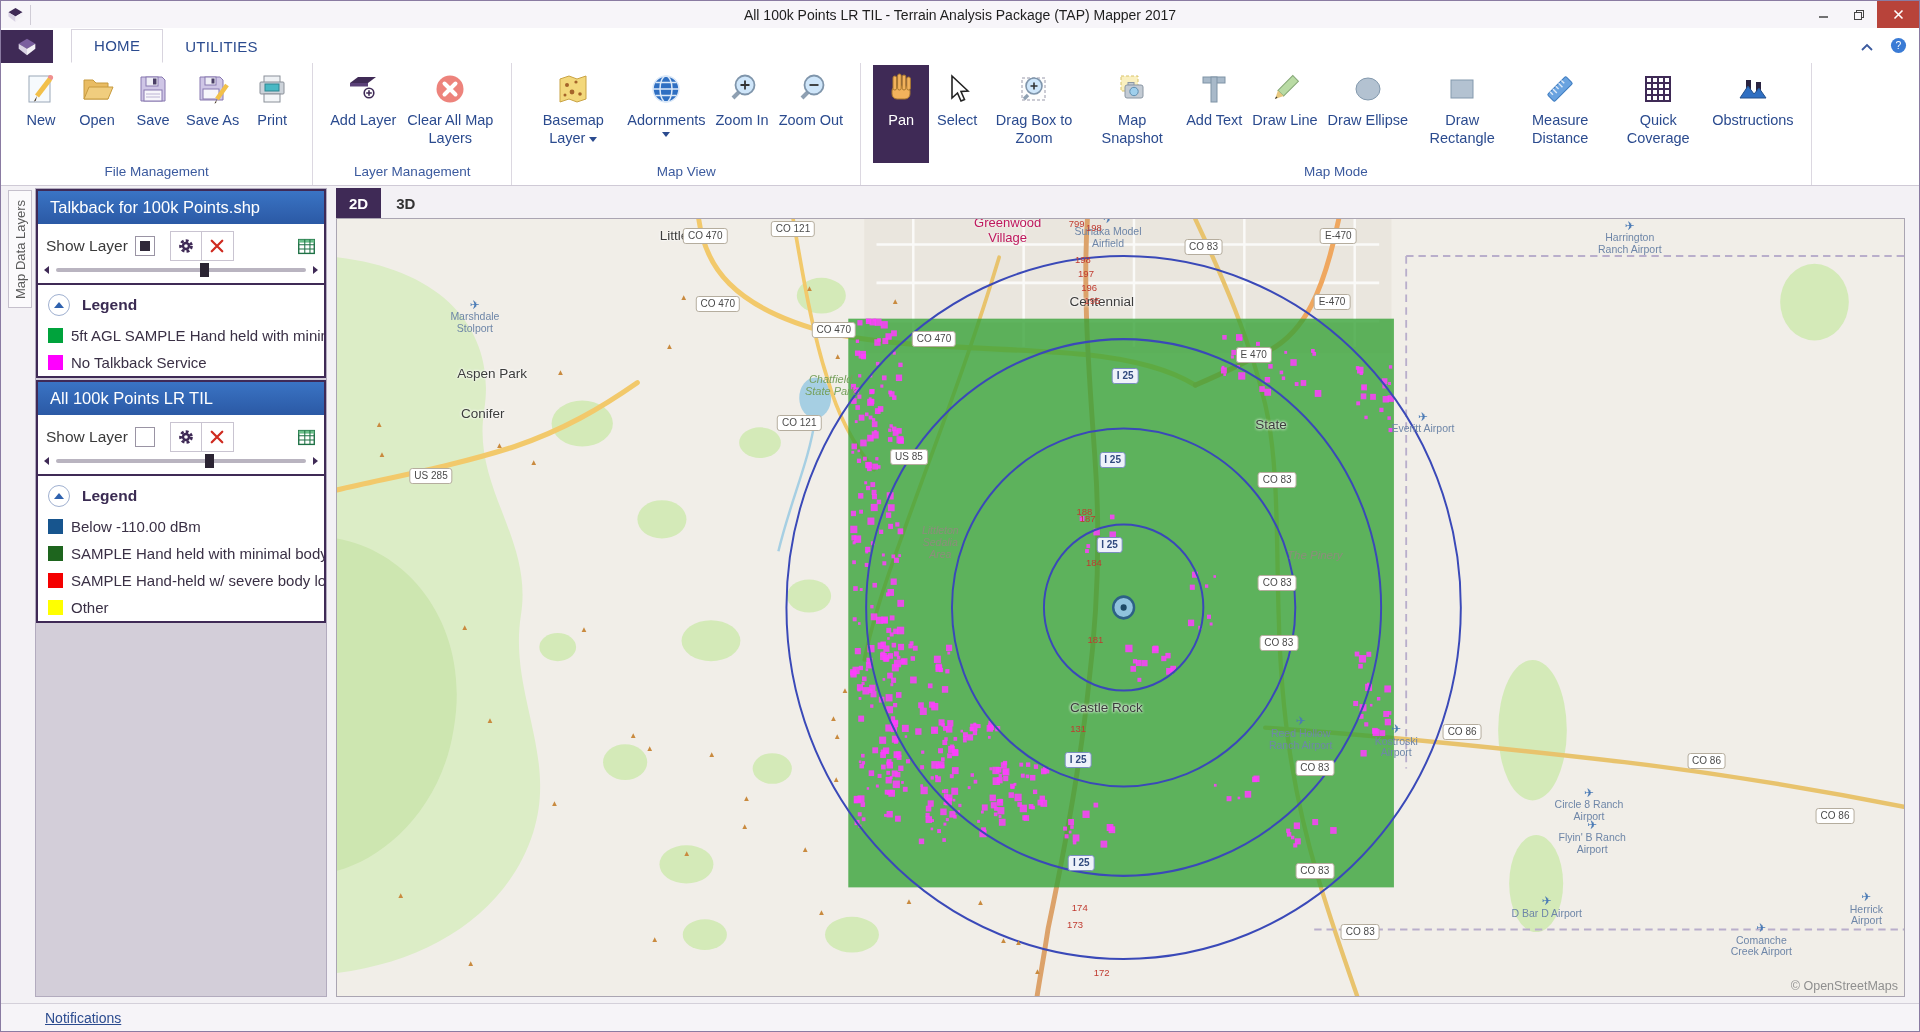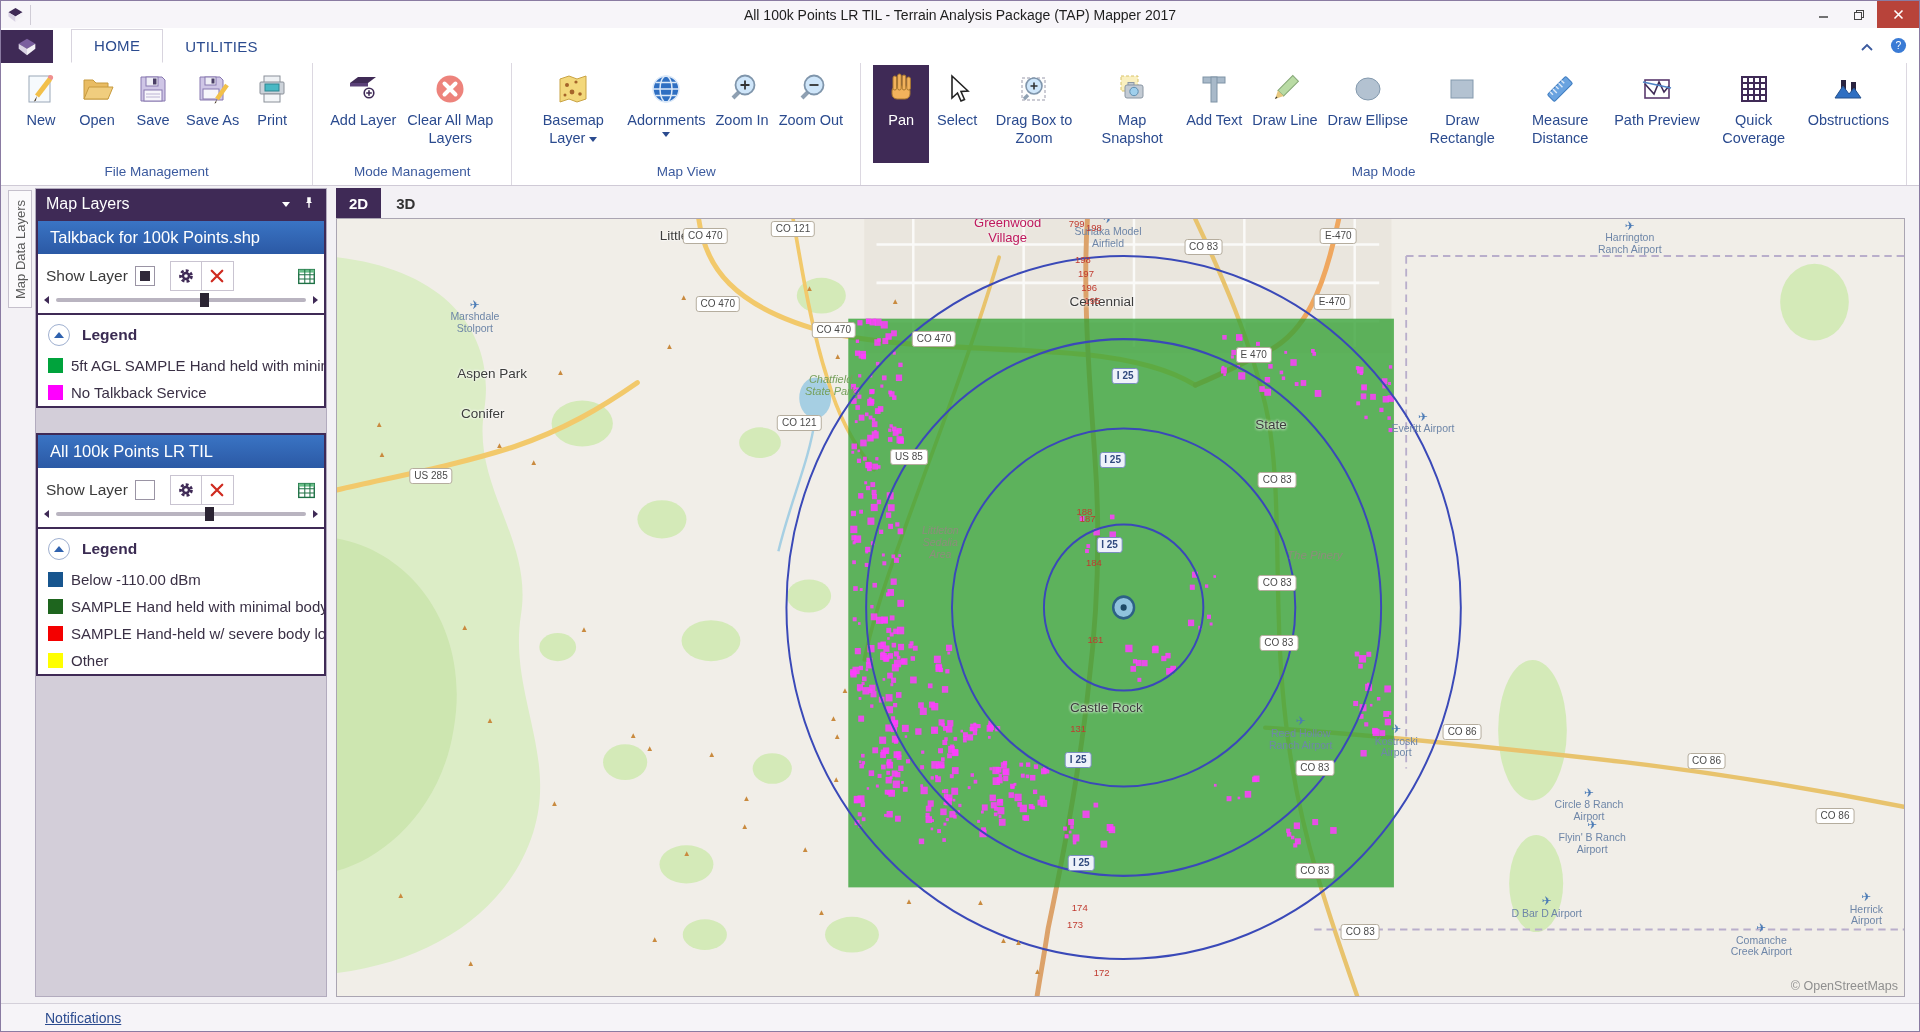--- a/index.html
+++ b/index.html
@@ -49,21 +49,21 @@
 .cbx-inner{width:10px;height:10px;background:#2f2838}
 .btn-pair{display:flex;margin-left:8px}
 .mini-btn{width:32px;height:30px;border:1px solid #c9c4d1;display:flex;align-items:center;justify-content:center;background:#fff}
 .mini-btn+.mini-btn{border-left:none}
 .table-btn{margin-left:auto;display:flex;align-items:center}
 .slider-row{display:flex;align-items:center;height:18px;padding:0 6px 8px;background:#fff}
 .sl-left{width:0;height:0;border-top:4px solid transparent;border-bottom:4px solid transparent;border-right:5px solid #3f2a56}
 .sl-right{width:0;height:0;border-top:4px solid transparent;border-bottom:4px solid transparent;border-left:5px solid #3f2a56}
 .sl-track{flex:1;height:4px;background:#b9b4c0;position:relative;margin:0 7px;border-radius:2px}
 .sl-thumb{position:absolute;top:-5px;width:9px;height:14px;background:#2b2433}
-.legend-box{border:2px solid #3f2a56;border-top:none;background:#fff;margin-bottom:25px}
+.legend-box{border:2px solid #3f2a56;border-top:none;background:#fff;margin-bottom:2px}
 .legend-head{display:flex;align-items:center;gap:12px;padding:9px 10px 6px}
 .lg-circle{width:22px;height:22px;border:1.5px solid #9fb0d0;border-radius:50%;display:flex;align-items:center;justify-content:center}
 .tri-up{width:0;height:0;border-left:5px solid transparent;border-right:5px solid transparent;border-bottom:6px solid #2f62ae}
 .legend-title{font-size:15.5px;font-weight:bold;color:#3a2b52}
 .legend-item{display:flex;align-items:center;gap:8px;padding:5px 10px;white-space:nowrap;overflow:hidden}
 .swatch{width:15px;height:15px;flex:0 0 auto}
 .legend-label{font-size:15px;color:#3a3045;white-space:nowrap}
 
 .map-col{flex:1;display:flex;flex-direction:column;min-width:0;padding:2px 14px 0 9px}
 .map-tabs{height:30px;display:flex;align-items:stretch;gap:2px;flex:0 0 auto}
@@ -241,21 +241,21 @@
               <span class="ic">
                 <svg viewBox="0 0 34 34">
                   <circle cx="17" cy="17" r="13.5" fill="#ed837c"></circle>
                   <path d="M11.5 11.5 L22.5 22.5 M22.5 11.5 L11.5 22.5" stroke="#fff" stroke-width="4" stroke-linecap="round"></path>
                 </svg>
               </span>
             </div>
             <div class="rlbl"><span>Clear All Map Layers</span></div>
           </div>
         </div>
-        <div class="rgroup-label">Mode Management</div>
+        <div class="rgroup-label">Layer Management</div>
       </div>
       <div class="rgroup">
         <div class="rgroup-buttons">
           <div class="rbtn">
             <div class="ric">
               <span class="ic">
                 <svg viewBox="0 0 34 34">
                   <path d="M4 7 l9 -3 8 3 9 -3 v23 l-9 3 -8 -3 -9 3 z" fill="#f3d87b" stroke="#c9a344"></path>
                   <circle cx="11" cy="13" r="2" fill="#a5642a"></circle>
                   <circle cx="20" cy="10" r="1.6" fill="#a5642a"></circle>
@@ -420,32 +420,20 @@
                   </g>
                 </svg>
               </span>
             </div>
             <div class="rlbl"><span>Measure Distance</span></div>
           </div>
           <div class="rbtn">
             <div class="ric">
               <span class="ic">
                 <svg viewBox="0 0 34 34">
-                  <rect x="5" y="8" width="24" height="18" fill="#fff" stroke="#5a3a6e" stroke-width="1.6"></rect>
-                  <path d="M5 12 L14 22 L19 10 L24 20 L29 14" fill="none" stroke="#3f2a56" stroke-width="1.6"></path>
-                  <path d="M3 10 L31 16" stroke="#4f83c4" stroke-width="1.6"></path>
-                </svg>
-              </span>
-            </div>
-            <div class="rlbl"><span>Path Preview</span></div>
-          </div>
-          <div class="rbtn">
-            <div class="ric">
-              <span class="ic">
-                <svg viewBox="0 0 34 34">
                   <g stroke="#3f2a56" stroke-width="2" fill="none">
                     <rect x="5" y="5" width="24" height="24"></rect>
                     <path d="M11 5 v24 M17 5 v24 M23 5 v24 M5 11 h24 M5 17 h24 M5 23 h24"></path>
                   </g>
                 </svg>
               </span>
             </div>
             <div class="rlbl"><span>Quick Coverage</span></div>
           </div>
           <div class="rbtn">
@@ -467,30 +455,20 @@
 
   <div class="main">
 
     <div class="dock-strip">
       <div class="dock-tab">
         <span>Map Data Layers</span>
       </div>
     </div>
 
     <div class="sidebar">
-      <div class="panel-header">
-        <span>Map Layers</span>
-        <span class="ph-icons">
-          <span class="ph-tri"></span>
-          <span><svg width="14" height="15" viewBox="0 0 16 16">
-                <path d="M6 2 h4 v5 l1.5 1.5 h-7 L6 7 z" fill="#fff"></path>
-                <line x1="8" y1="8.5" x2="8" y2="14" stroke="#fff" stroke-width="1.6"></line>
-              </svg></span>
-        </span>
-      </div>
       <div class="panel-body">
           <div class="layer-card">
             <div class="card-header">Talkback for 100k Points.shp</div>
             <div class="card-row">
               <span class="show-label">Show Layer</span>
               <span class="cbx">
                 <span class="cbx-inner"></span>
               </span>
               <span class="btn-pair">
                 <span class="mini-btn">

